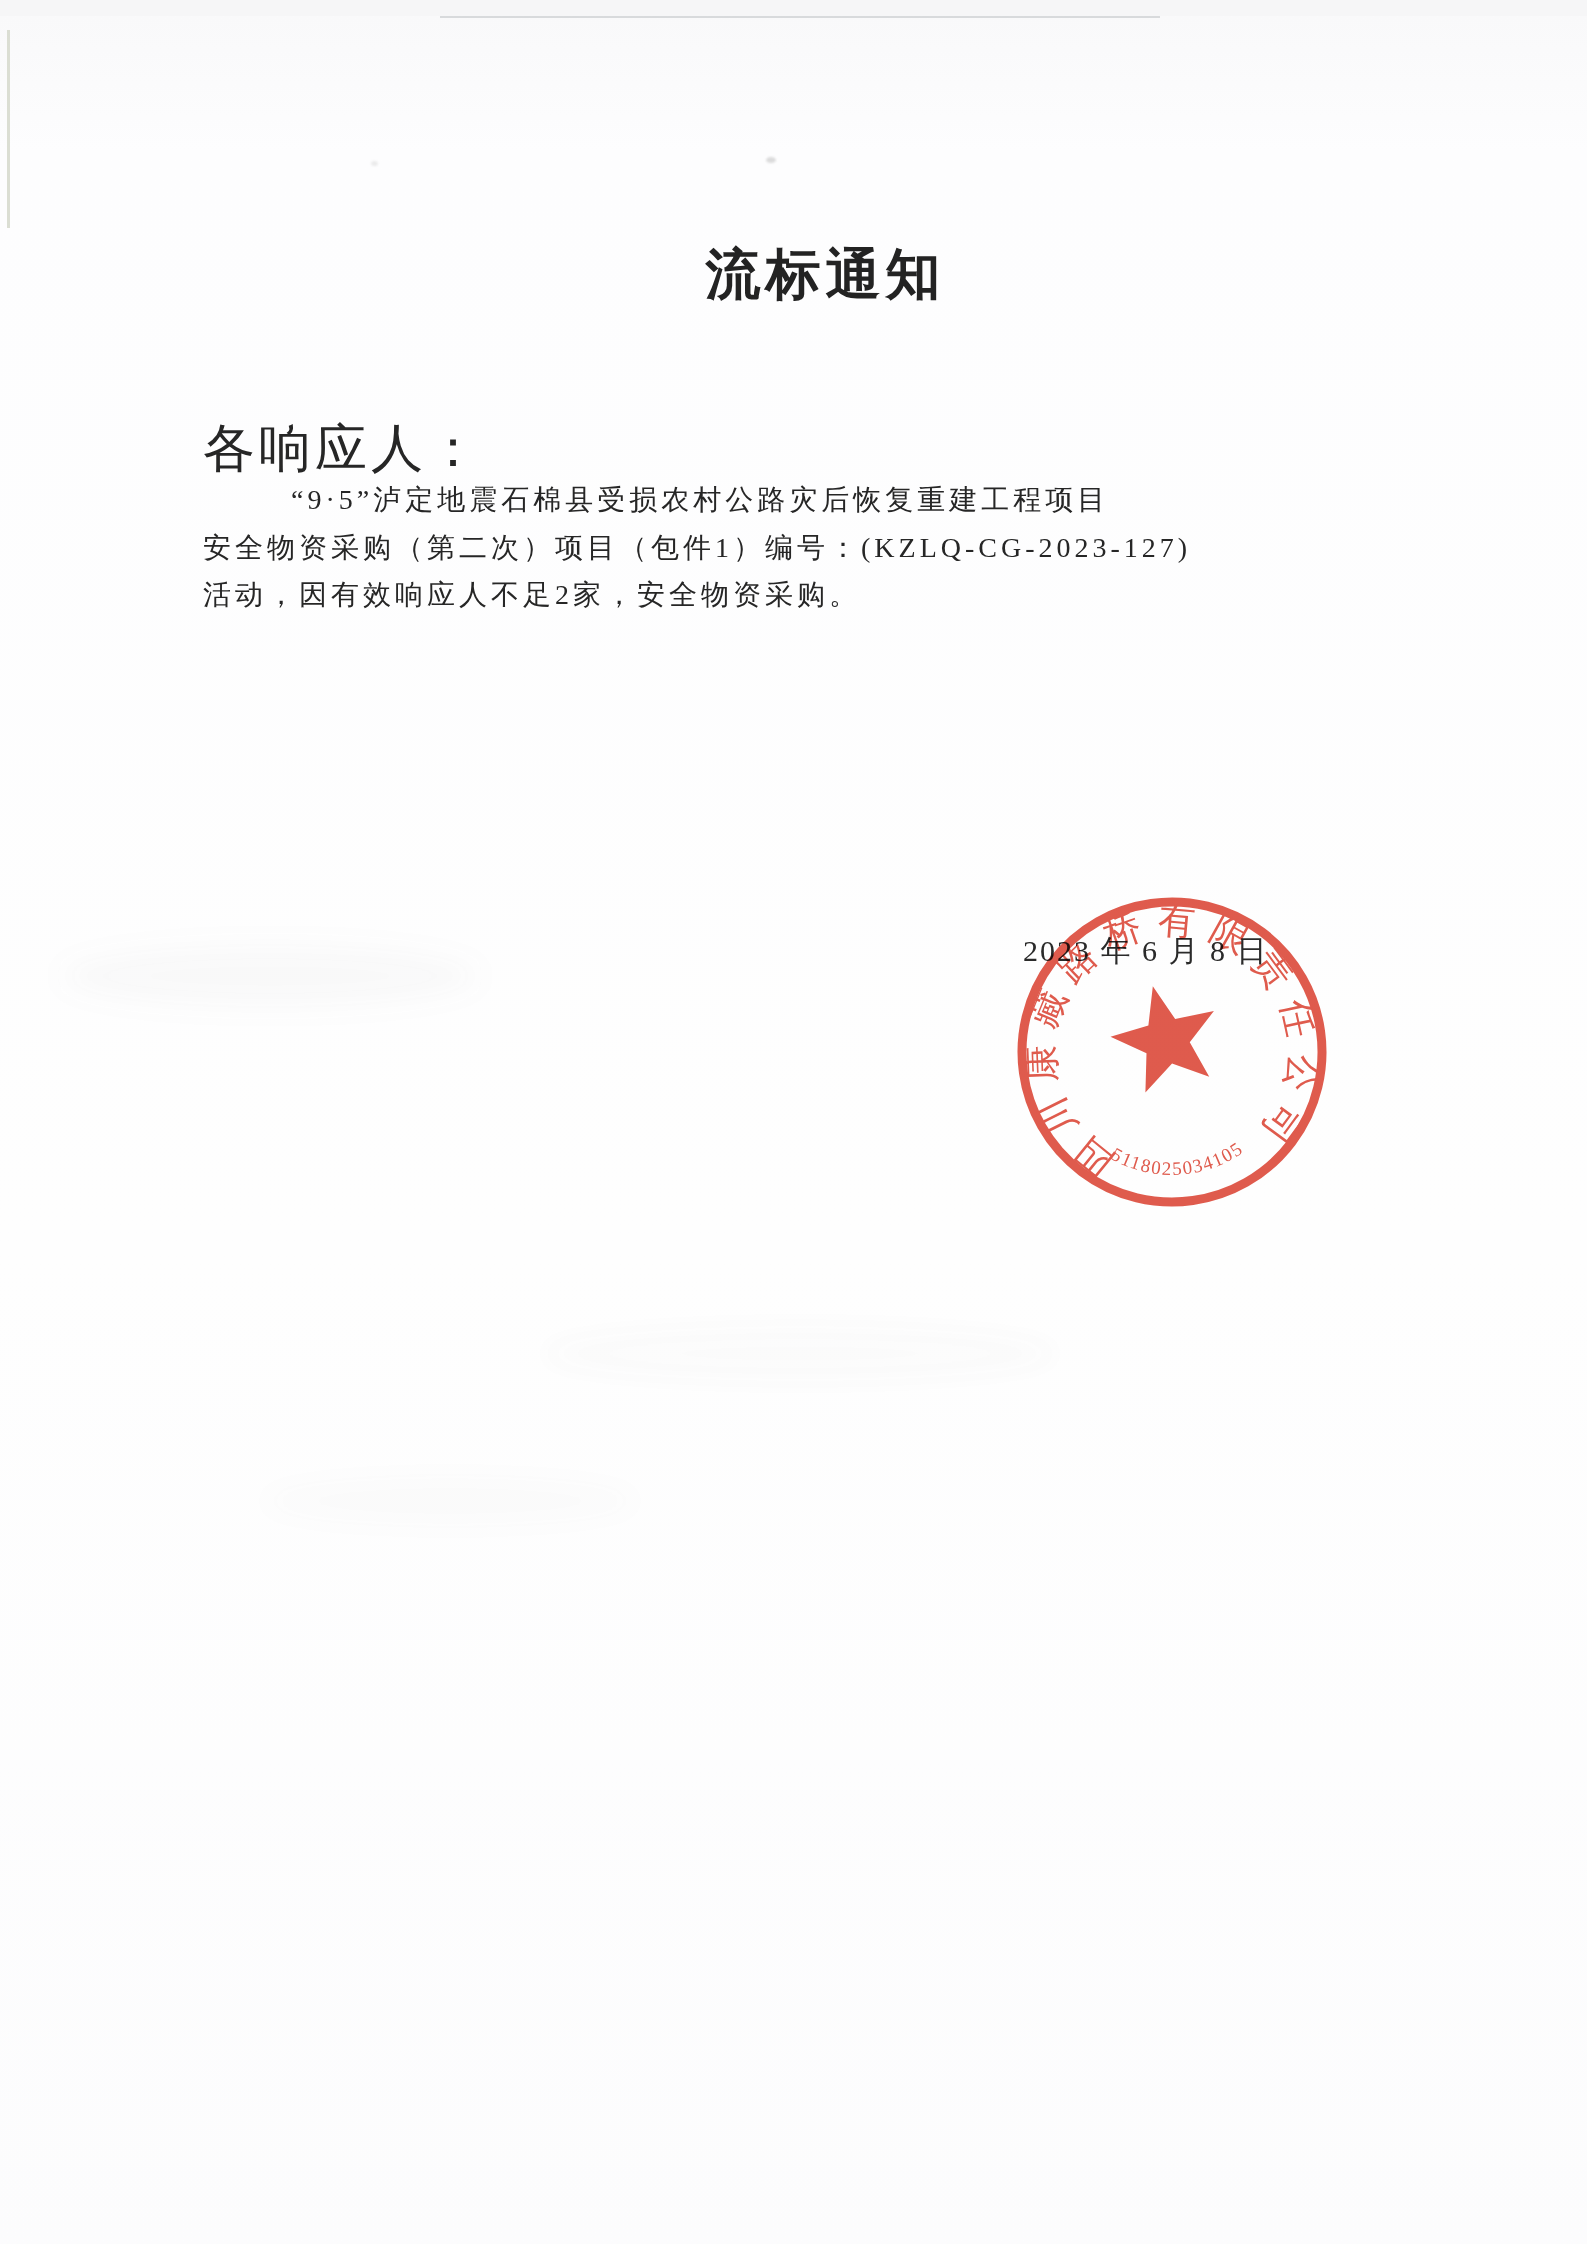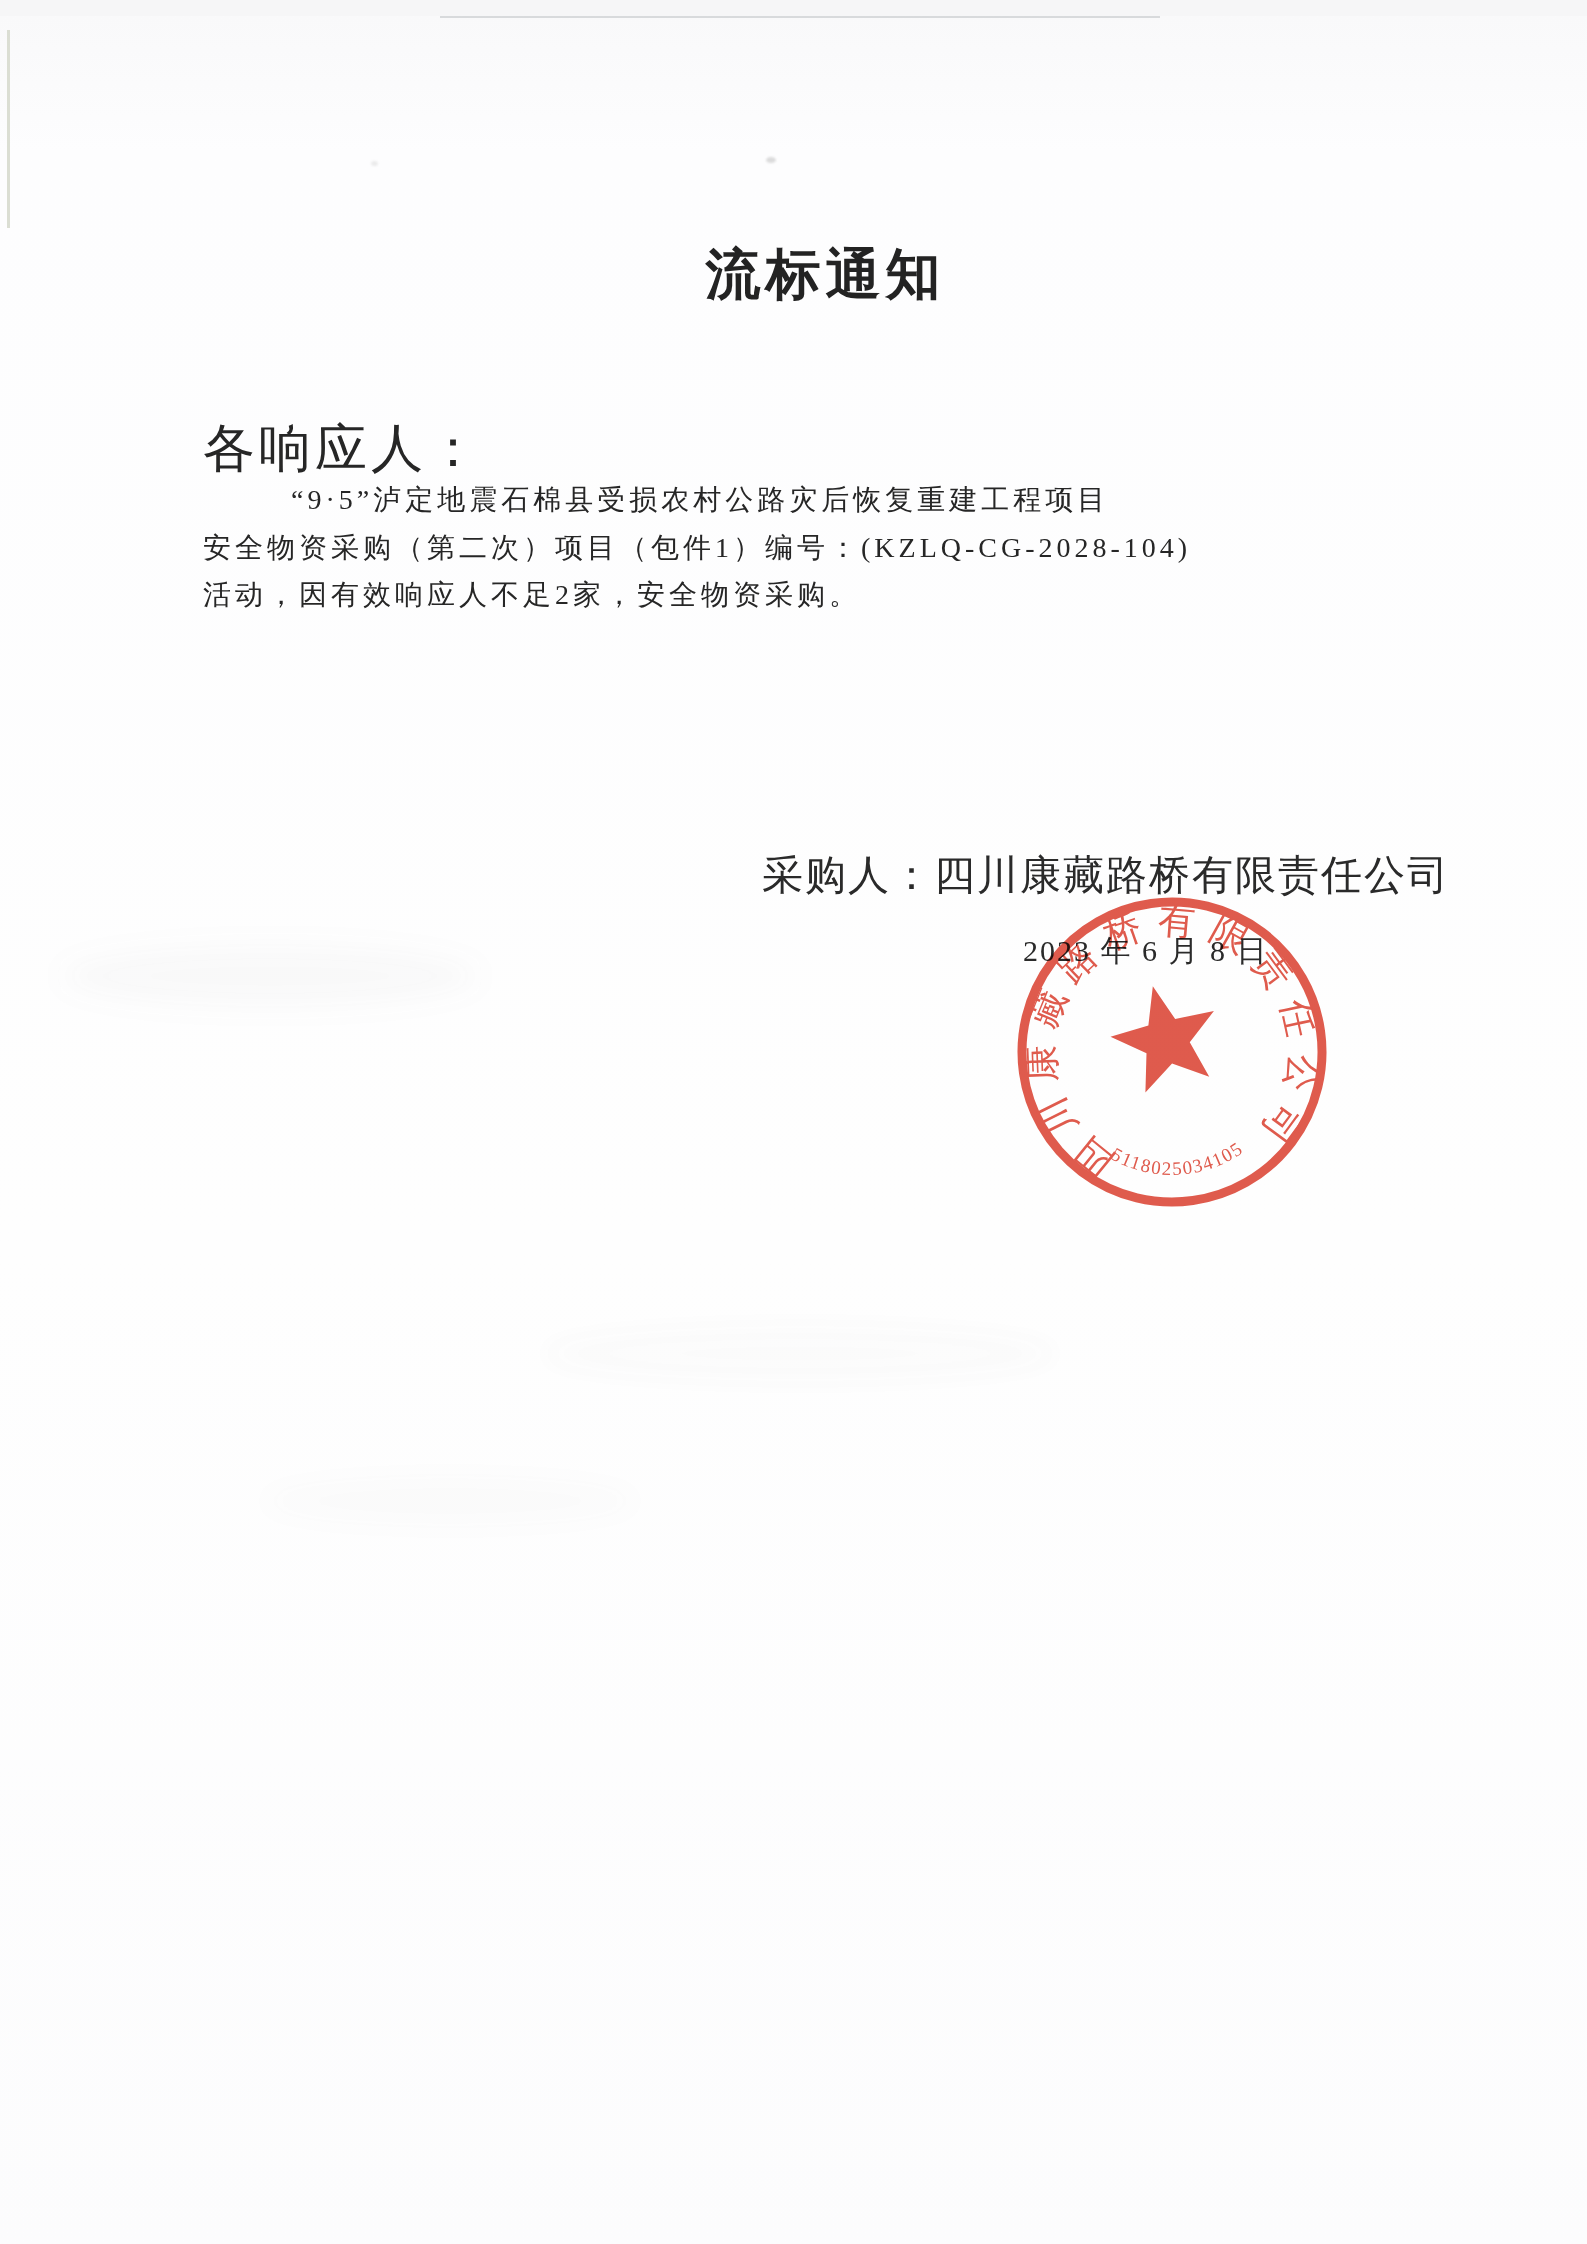--- a/index.html
+++ b/index.html
@@ -145,25 +145,24 @@
   <div class="smudge smudge-a"></div>
   <div class="smudge smudge-b"></div>
   <div class="smudge smudge-c"></div>
 
   <div class="doc-title">流标通知</div>
 
   <div class="salutation">各响应人：</div>
 
   <div class="body-paragraph">
     <div class="body-line indent">“9·5”泸定地震石棉县受损农村公路灾后恢复重建工程项目</div>
-    <div class="body-line">安全物资采购（第二次）项目（包件1）编号：(KZLQ-CG-2028-104)</div>
+    <div class="body-line">安全物资采购（第二次）项目（包件1）编号：(KZLQ-CG-2023-127)</div>
     <div class="body-line">活动，因有效响应人不足2家，安全物资采购。</div>
   </div>
 
-  <div class="purchaser-line">采购人：四川康藏路桥有限责任公司</div>
 
   <div class="date-line">2023 年 6 月 8 日</div>
 
   <svg class="seal" viewBox="-170 -170 340 340" xmlns="http://www.w3.org/2000/svg">
     <g transform="rotate(-8)">
 
       <circle cx="0" cy="0" r="150" fill="none" stroke="#dc4434" stroke-width="9"></circle>
 
       <path transform="translate(-4,-12) rotate(-6)" d="M 0 -56 L 13.8 -19 L 53.3 -17.3 L 22.3 7.3 L 32.9 45.3 L 0 23.5 L -32.9 45.3 L -22.3 7.3 L -53.3 -17.3 L -13.8 -19 Z" fill="#dc4434"></path>
 

